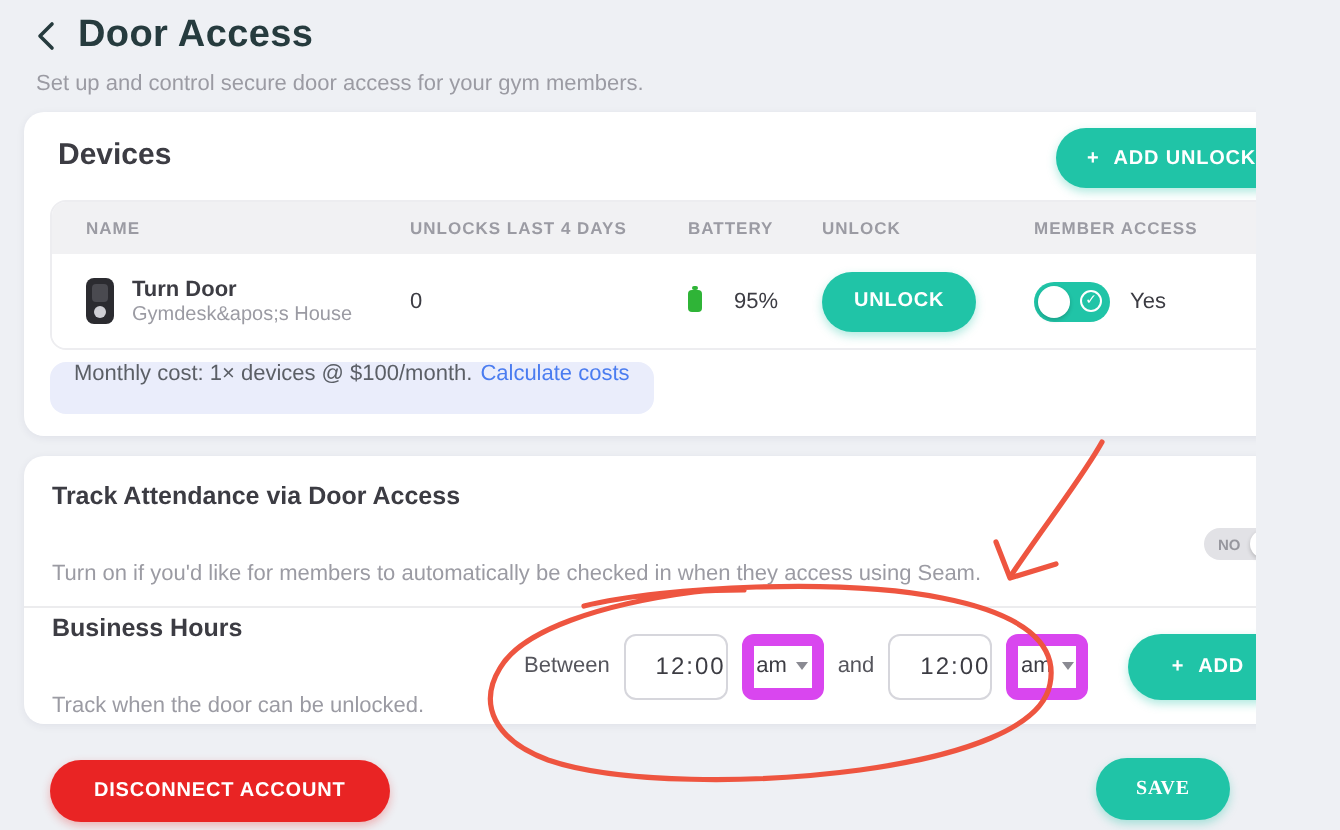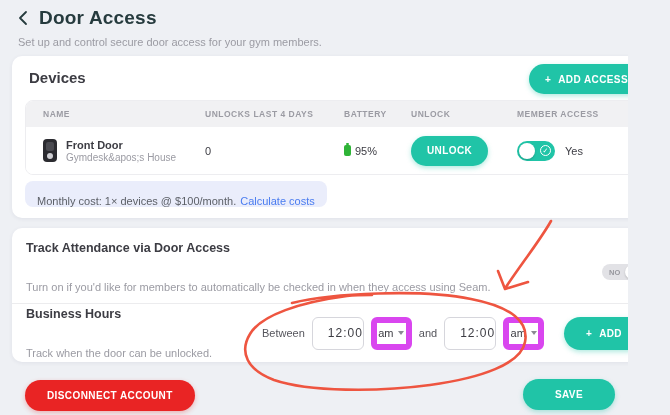--- a/index.html
+++ b/index.html
@@ -36,38 +36,38 @@
   .trow { height:47px; background:#fff; }
 
   .dev-cell { display:flex; align-items:center; gap:9px; }
   .dev-icon { width:14px; height:23px; background:#2b2b30; border-radius:4px; position:relative; flex:0 0 auto; }
   .dev-icon::before { content:""; position:absolute; left:3px; top:3px; right:3px; height:9px; background:#4a4a50; border-radius:2px; }
   .dev-icon::after { content:""; position:absolute; left:4px; bottom:3px; width:6px; height:6px; background:#cfcfd4; border-radius:50%; }
   .dev-name { font-size:11px; font-weight:bold; color:#3c3c43; line-height:1.3; }
   .dev-loc { font-size:10px; color:#9b9ba3; }
   .cell-num { font-size:11px; color:#3c3c43; }
 
-  .batt { display:flex; align-items:center; gap:4px; }
+  .batt { display:flex; align-items:center; gap:16px; }
   .batt-icon { width:7px; height:11px; background:#2fb437; border-radius:2px; position:relative; }
   .batt-icon::before { content:""; position:absolute; top:-2px; left:2px; width:3px; height:2px; background:#2fb437; border-radius:1px; }
 
   .unlock-btn { height:30px; padding:0 16px; border-radius:15px; font-size:10px; }
 
   .ma-cell { display:flex; align-items:center; gap:10px; }
   .toggle-on { width:38px; height:20px; background:#20c4a7; border-radius:10px; position:relative; cursor:pointer;
                display:flex; align-items:center; }
   .toggle-on .knob { position:absolute; left:2px; top:2px; width:16px; height:16px; background:#fff; border-radius:50%;
                      box-shadow:0 1px 2px rgba(0,0,0,.2); }
   .toggle-on .chk { position:absolute; right:4px; top:4.5px; width:11px; height:11px; border:1px solid #fff; border-radius:50%;
                     display:flex; align-items:center; justify-content:center; color:#fff; font-size:7px; line-height:1; }
   .ma-yes { font-size:11px; color:#3c3c43; }
   .kebab { justify-self:end; color:#6f6f76; font-size:14px; font-weight:bold; cursor:pointer; letter-spacing:0; padding:0 4px; }
 
   .cost { position:absolute; left:13px; top:125px; background:#eaedfb; border-radius:8px; height:26px;
-          display:inline-flex; align-items:flex-end; padding:0 12px; font-size:11px; color:#5b5f66; gap:4px; }
+          display:inline-flex; align-items:flex-start; padding:0 12px; font-size:11px; color:#5b5f66; gap:4px; }
   .cost a { color:#4a7cf0; text-decoration:none; cursor:pointer; }
 
   
   .sec1 { position:relative; height:75px; padding:13px 16px 0 14px; }
   .sec-title { font-size:12.5px; font-weight:bold; color:#3c3c43; }
   .sec-desc { margin-top:26px; font-size:11px; color:#9b9ba3; }
   .toggle-no { position:absolute; right:18px; top:36px; width:38px; height:16px; background:#e2e2e6; border-radius:9px;
                cursor:pointer; display:flex; align-items:center; }
   .toggle-no .no-lbl { font-size:7.5px; font-weight:bold; color:#97979e; margin-left:7px; }
   .toggle-no .knob { position:absolute; right:1px; top:1px; width:14px; height:14px; background:#fff; border-radius:50%;
@@ -80,21 +80,21 @@
                 font-size:12px; color:#3c3c43; font-family:inherit; letter-spacing:1px; background:#fff; }
   .mer-select { width:41px; height:33px; border:6px solid #d946ef; border-radius:6px; background:#fff; cursor:pointer;
                 display:flex; align-items:center; justify-content:center; gap:5px; font-size:11px; color:#3c3c43; }
   .caret { width:0; height:0; border-left:3.5px solid transparent; border-right:3.5px solid transparent; border-top:4px solid #8a8a92; }
   .add-btn { margin-left:auto; height:33px; padding:0 22px; border-radius:17px; }
 
   
   .disconnect { position:absolute; left:25px; top:380px; height:31px; padding:0 22px; border:none; cursor:pointer;
                 background:#e92424; color:#fff; font-weight:bold; font-size:10px; letter-spacing:.4px;
                 border-radius:16px; box-shadow:0 2px 5px rgba(233,36,36,.3); font-family:inherit; }
-  .save { position:absolute; right:13px; top:379px; height:31px; padding:0 32px; border-radius:16px; }
+  .save { position:absolute; right:13px; top:379px; height:31px; padding:0 20px; border-radius:16px;font-family:Liberation Serif, serif; }
 
   
   .annot { position:absolute; left:0; top:0; pointer-events:none; z-index:50; }
 </style>
 </head>
 <body>
 
 <div class="page">
 
   <div class="hdr">
@@ -106,37 +106,37 @@
       </span>
       <span class="title">Door Access</span>
     </div>
     <div class="subtitle">Set up and control secure door access for your gym members.</div>
   </div>
 
   <div class="card card1">
     <div class="card1-title">Devices</div>
     <button class="pill-btn add-device">
       <span>+</span>
-      <span>ADD ACCESS</span>
+      <span>ADD UNLOCK</span>
     </button>
 
     <div class="table">
       <div class="tgrid thead">
         <span>NAME</span>
         <span>UNLOCKS LAST 4 DAYS</span>
         <span>BATTERY</span>
         <span>UNLOCK</span>
         <span>MEMBER ACCESS</span>
         <span></span>
       </div>
       <div class="tgrid trow">
         <div class="dev-cell">
           <span class="dev-icon"></span>
           <span>
-            <div class="dev-name">Front Door</div>
+            <div class="dev-name">Turn Door</div>
             <div class="dev-loc">Gymdesk&amp;apos;s House</div>
           </span>
         </div>
         <div class="cell-num">0</div>
         <div class="batt">
           <span class="batt-icon"></span>
           <span class="cell-num">95%</span>
         </div>
         <div>
           <button class="pill-btn unlock-btn">UNLOCK</button>

